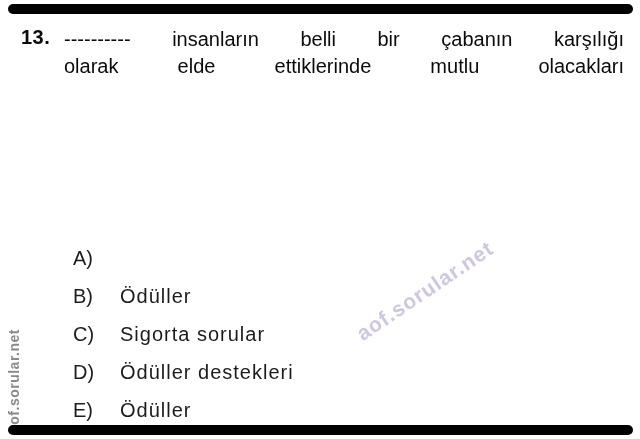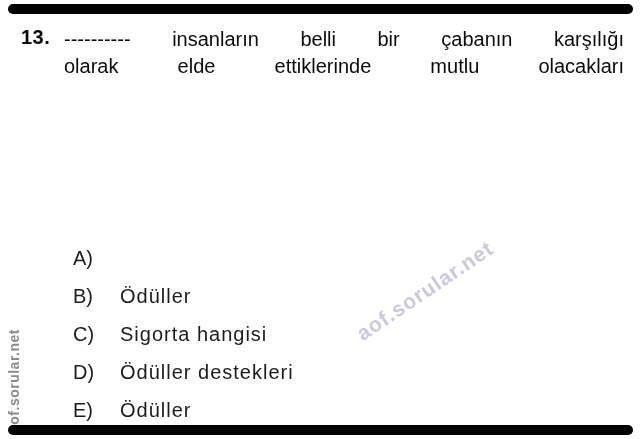--- a/index.html
+++ b/index.html
@@ -119,21 +119,21 @@
   <div class="options">
     <div class="option">
       <span class="letter">A)</span>
     </div>
     <div class="option">
       <span class="letter">B)</span>
       <span class="text">Ödüller</span>
     </div>
     <div class="option">
       <span class="letter">C)</span>
-      <span class="text">Sigorta hangisi</span>
+      <span class="text">Sigorta sorular</span>
     </div>
     <div class="option">
       <span class="letter">D)</span>
       <span class="text">Ödüller destekleri</span>
     </div>
     <div class="option">
       <span class="letter">E)</span>
       <span class="text">Ödüller</span>
     </div>
   </div>

